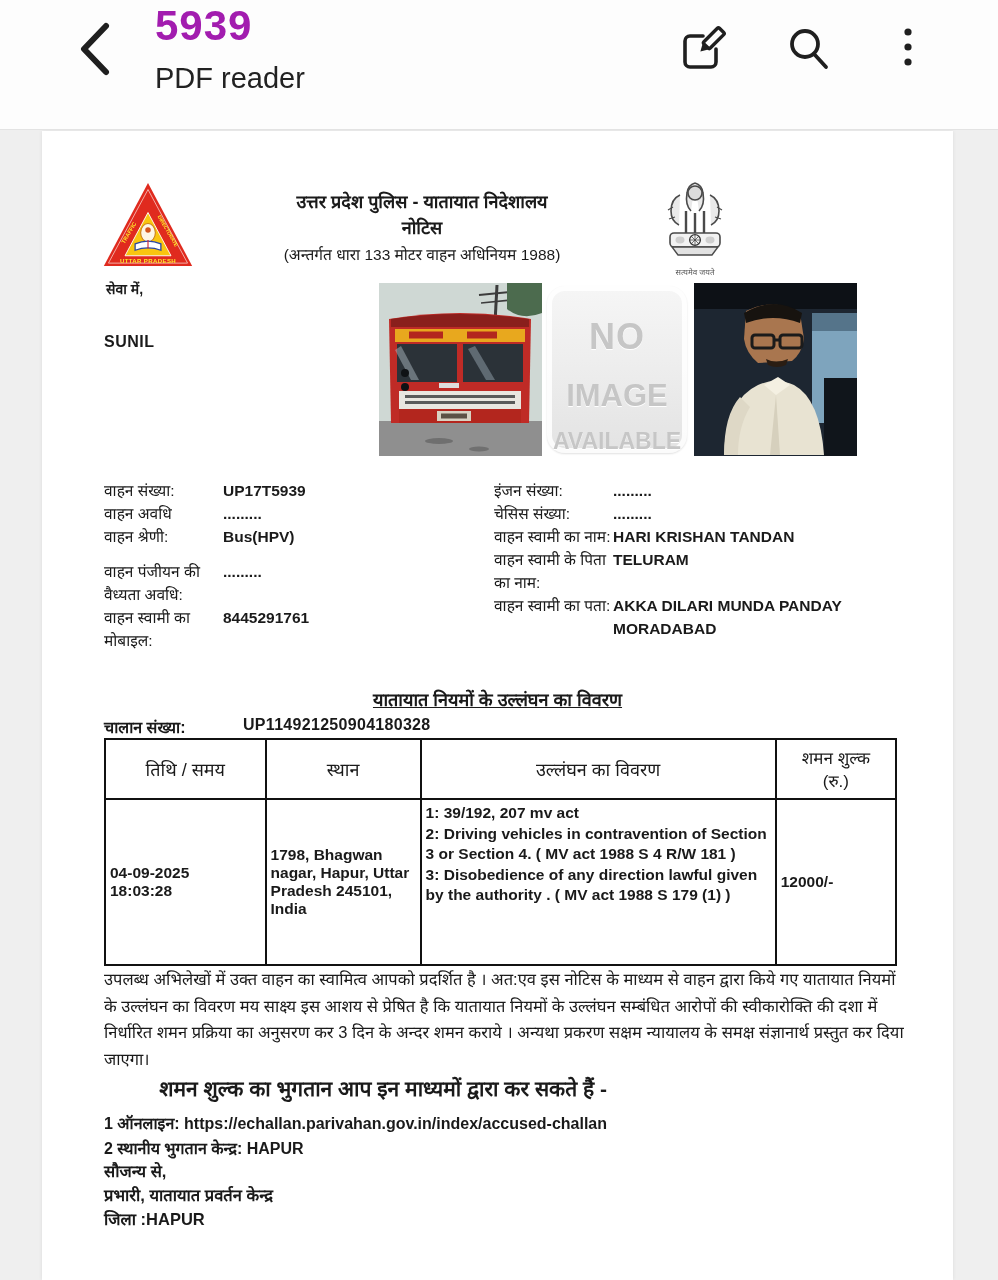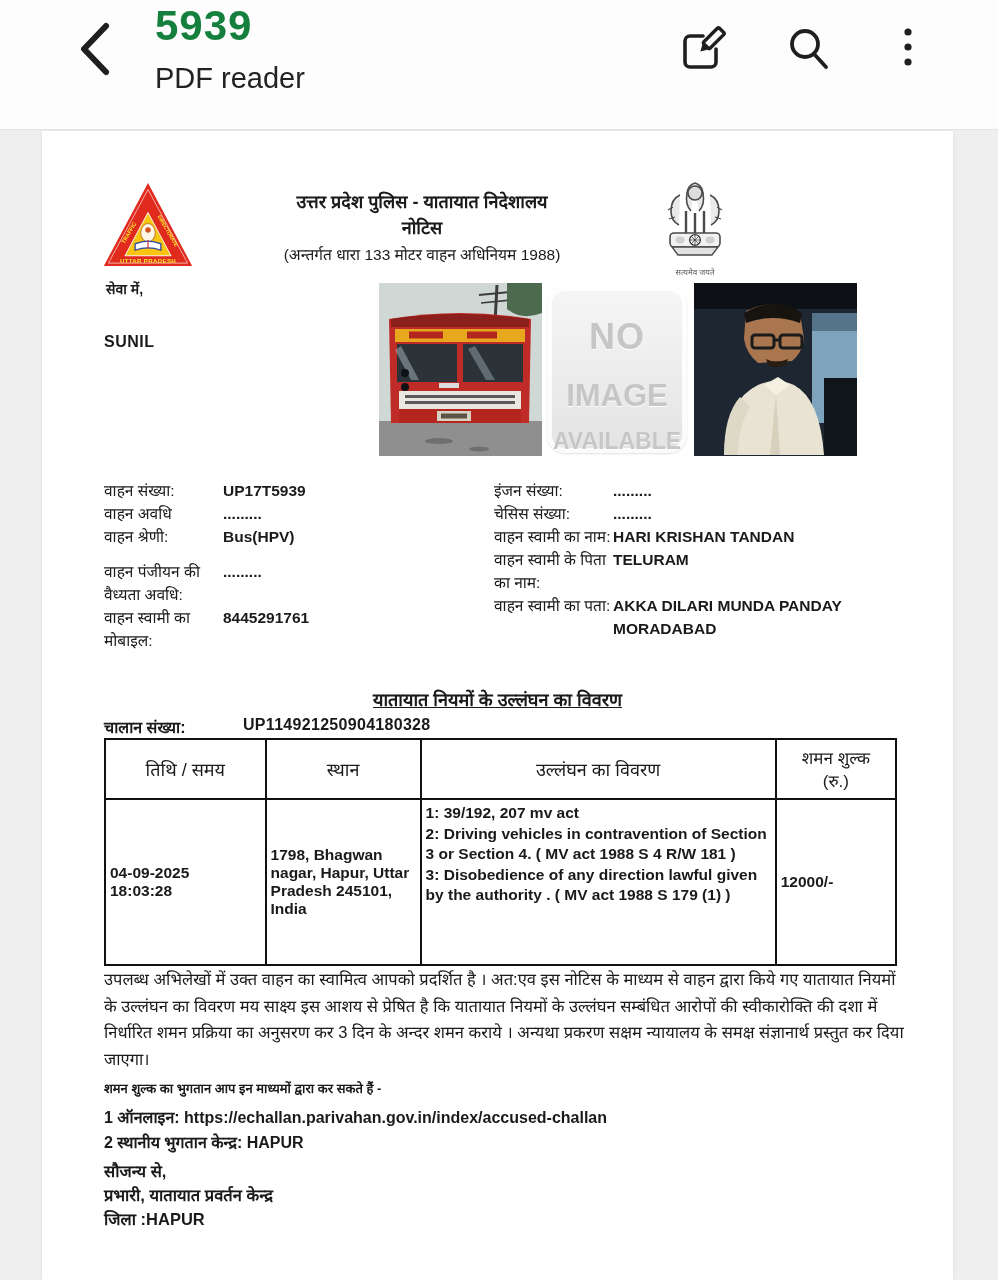--- a/index.html
+++ b/index.html
@@ -13,21 +13,21 @@
   }
 
   
   .appbar {
     position:absolute; top:0; left:0; width:998px; height:130px;
     background:#fdfdfd; border-bottom:1px solid #e3e3e3; z-index:5;
   }
   .back-btn { position:absolute; left:72px; top:18px; width:46px; height:62px; cursor:pointer; }
   .appbar-title {
     position:absolute; left:155px; top:2px;
-    font-size:42px; font-weight:bold; color:#15803d; letter-spacing:1px;
+    font-size:42px; font-weight:bold; color:#a21caf; letter-spacing:1px;
   }
   .appbar-subtitle {
     position:absolute; left:155px; top:62px;
     font-size:29px; font-weight:normal; color:#222;
   }
   .icon-btn { position:absolute; top:22px; width:52px; height:52px; cursor:pointer; }
   .edit-btn { left:678px; }
   .search-btn { left:782px; }
   .menu-btn { left:882px; }
 
@@ -101,21 +101,21 @@
   .cell-viol { vertical-align:top !important; line-height:20.5px; }
   .cell-fine { vertical-align:middle; }
   .th-small { display:block; font-size:17px; }
 
   
   .notice-par {
     position:absolute; left:62px; top:835px; width:800px;
     font-size:16.5px; line-height:26.5px; font-weight:normal; text-align:left;
   }
   .pay-block { position:absolute; left:62px; top:945px; font-size:16px; font-weight:bold; line-height:25px; }
-  .pay-block .heading { font-size:13px; margin-bottom:4px; }
+  .pay-block .heading { font-size:21px; margin-bottom:10px;text-align:right; }
   .sig-block { position:absolute; left:62px; top:1028px; font-size:16.5px; font-weight:bold; line-height:24px; }
 
   svg { display:block; }
 </style>
 </head>
 <body>
 
 <div class="appbar">
   <div class="back-btn">
     <svg width="46" height="62" viewBox="0 0 46 62">

